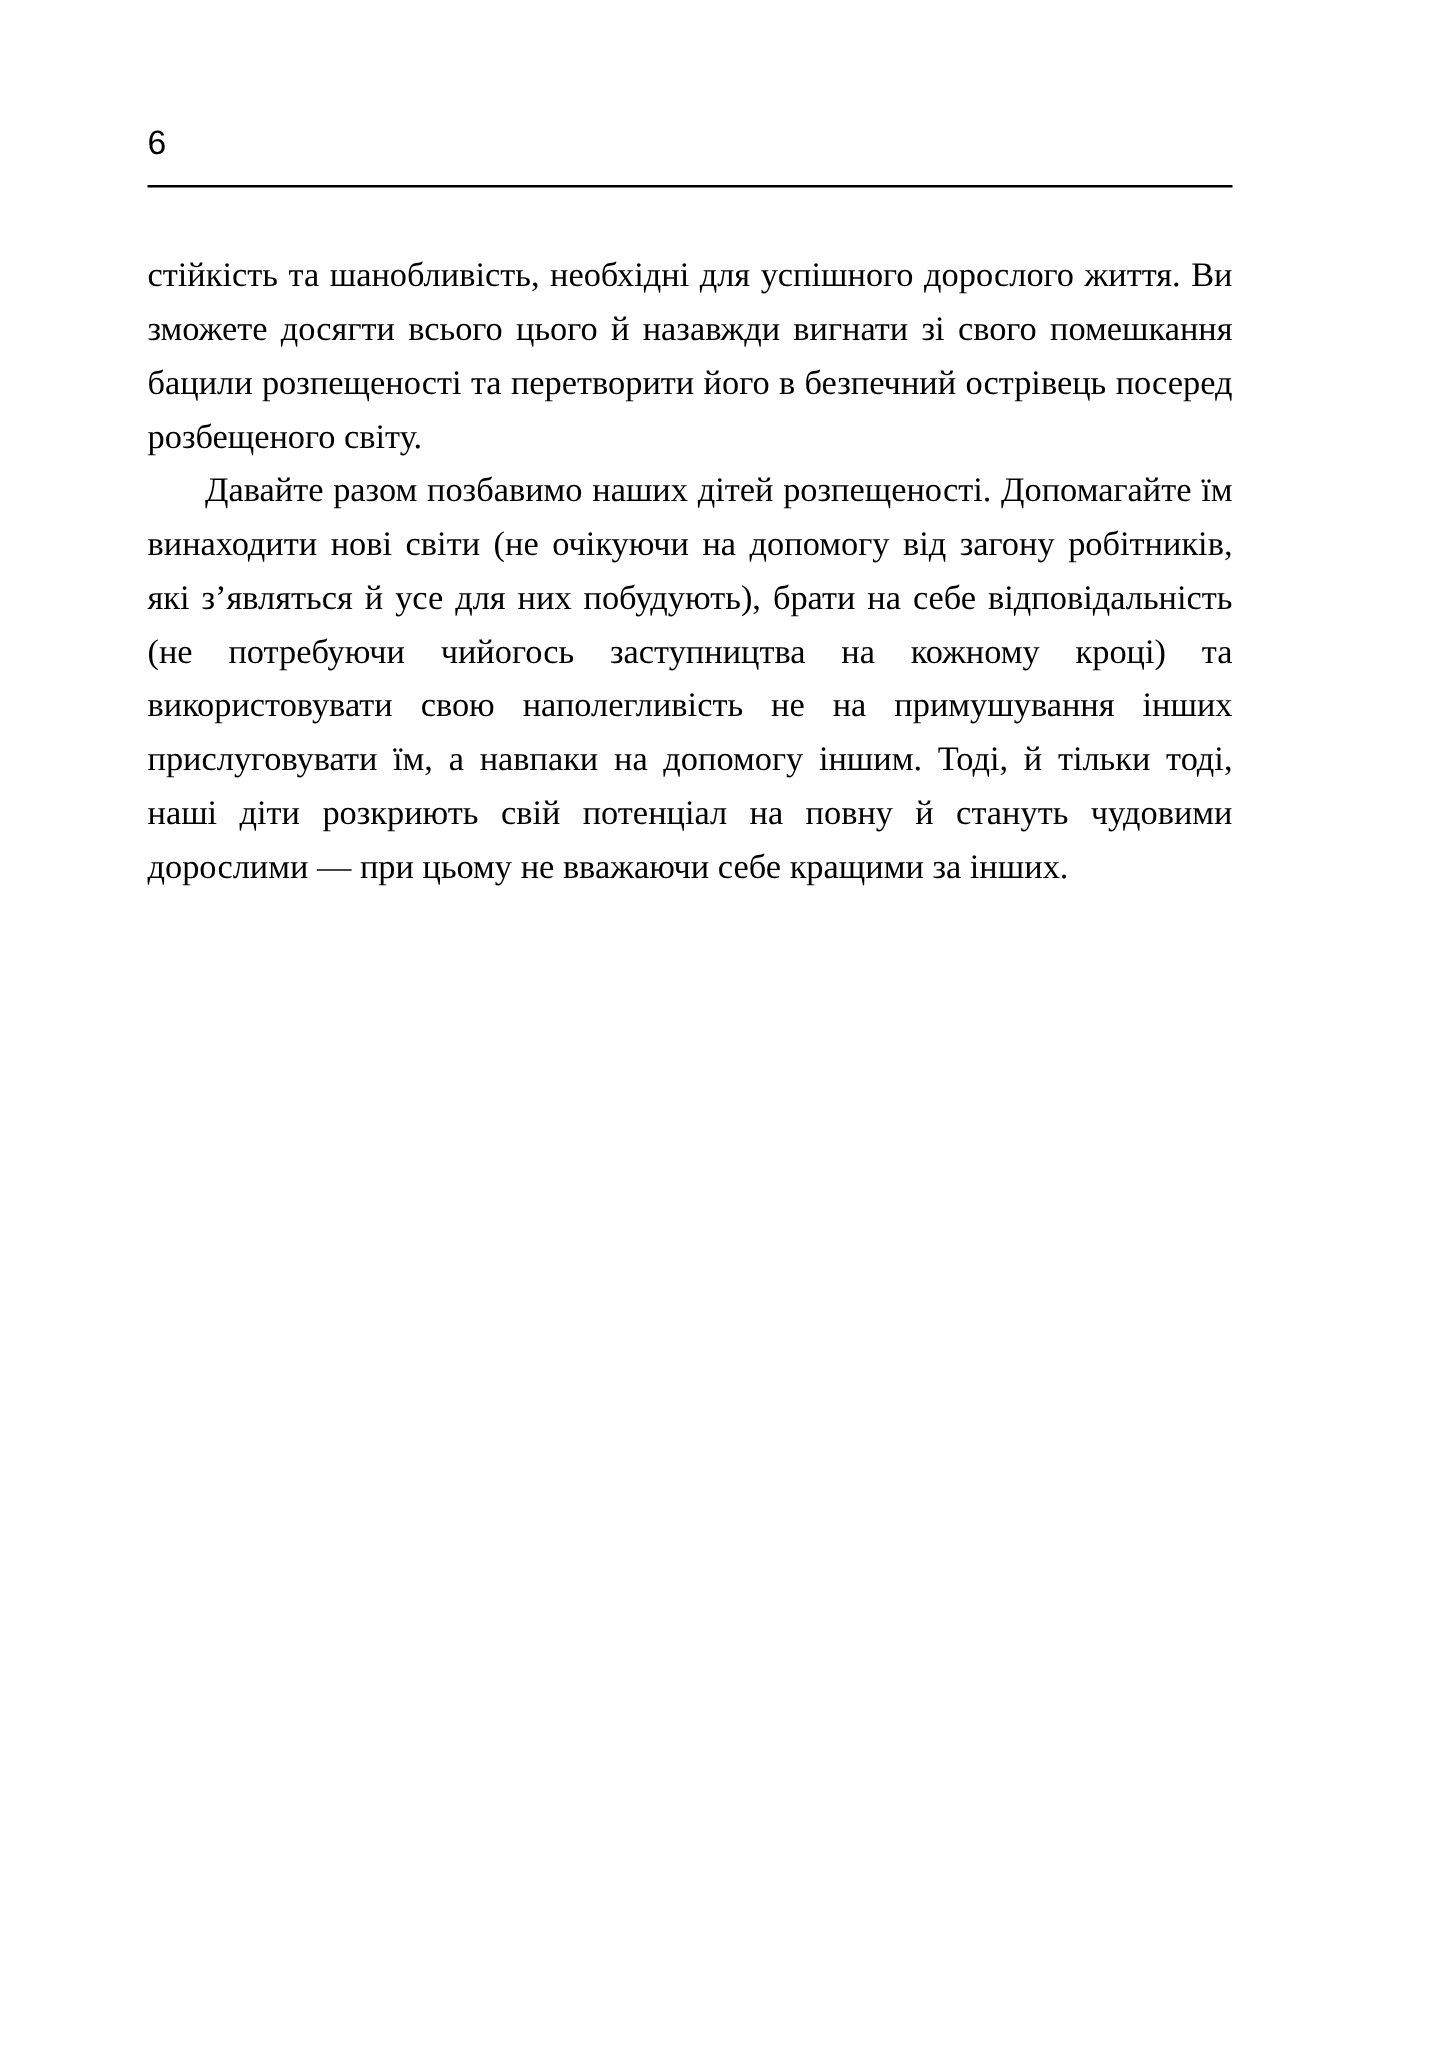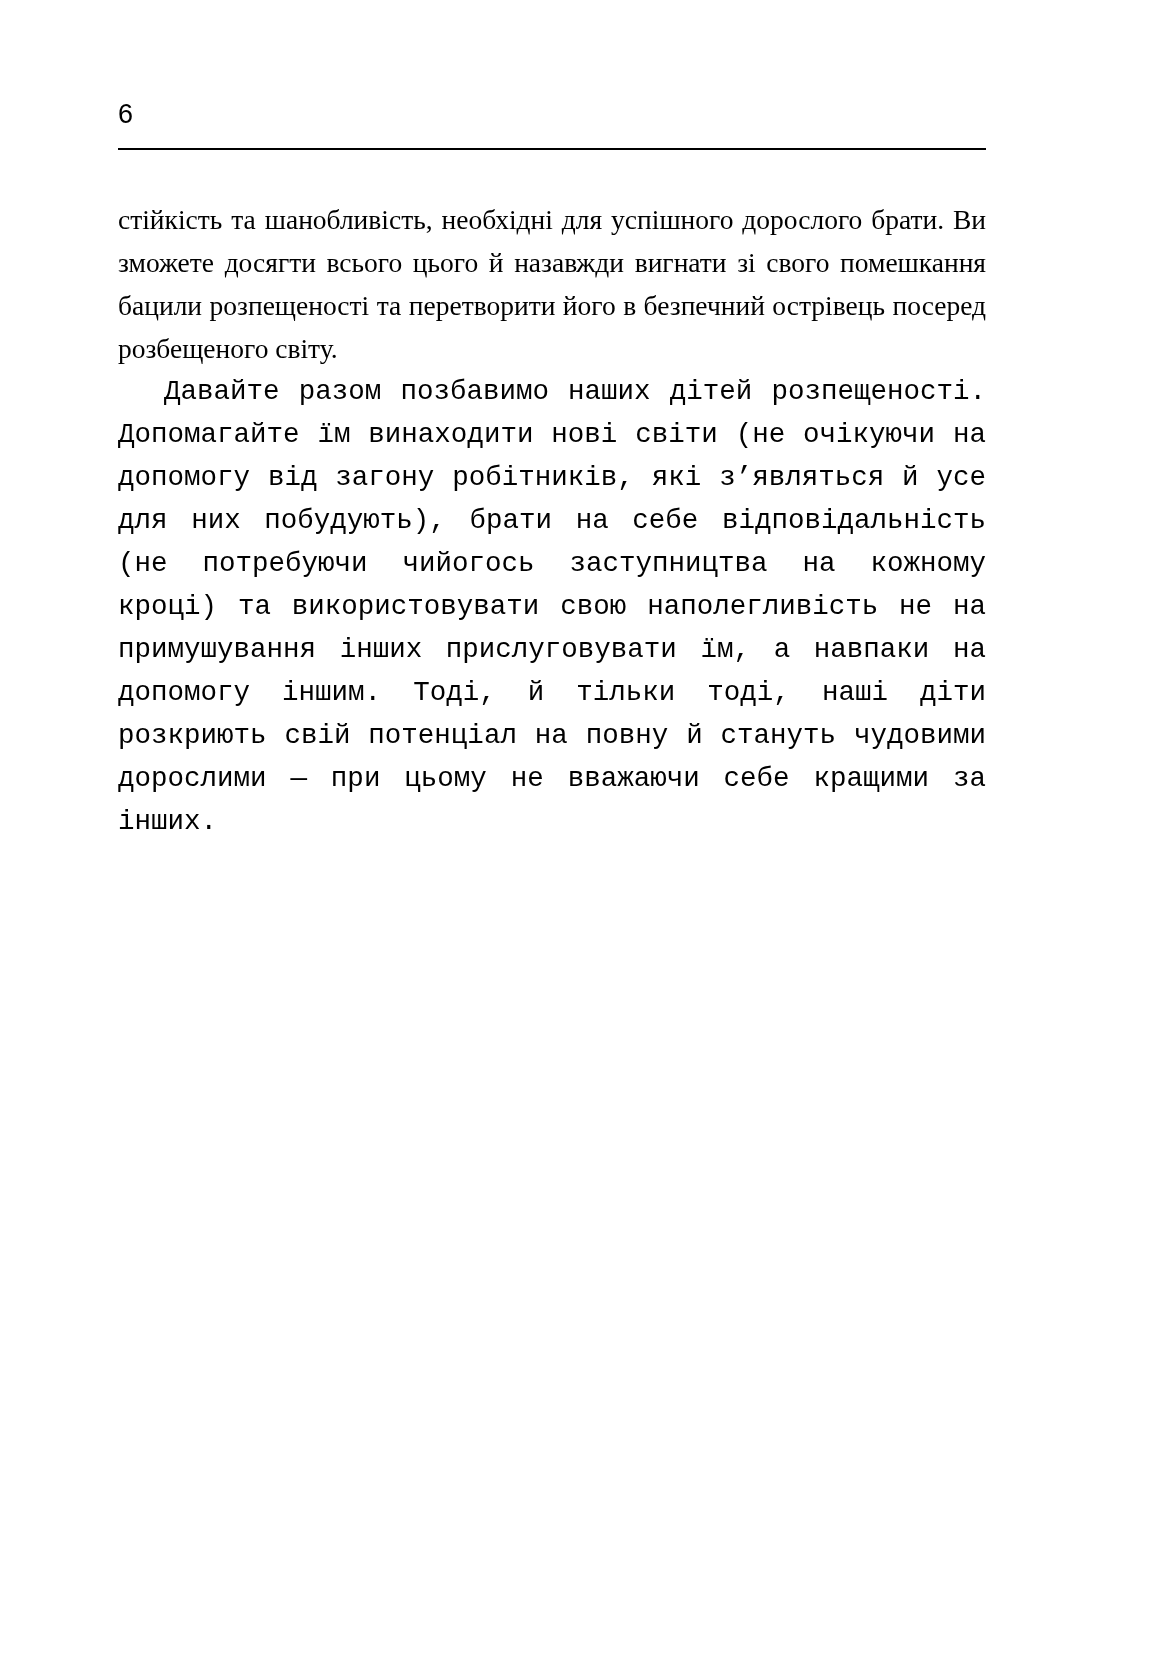--- a/index.html
+++ b/index.html
@@ -45,34 +45,33 @@
   .para {
     font-size: 27.5px;
     line-height: 43px;
     text-align: justify;
     text-justify: inter-word;
     margin: 0;
     hyphens: none;
   }
   .para + .para {
     margin-top: 0;
-    font-family: Liberation Mono, monospace;
   }
   .indent {
     text-indent: 46px;
   }
 </style>
 </head>
 <body>
 
 <div class="page">
 
   <div class="header-area">
     <div class="page-number">6</div>
     <hr class="header-rule">
   </div>
 
   <div class="body-area">
-    <p class="para">стійкість та шанобливість, необхідні для успішного дорослого брати. Ви зможете досягти всього цього й назавжди вигнати зі свого помешкання бацили розпещеності та перетворити його в безпечний острівець посеред розбещеного світу.</p>
+    <p class="para">стійкість та шанобливість, необхідні для успішного дорослого життя. Ви зможете досягти всього цього й назавжди вигнати зі свого помешкання бацили розпещеності та перетворити його в безпечний острівець посеред розбещеного світу.</p>
     <p class="para indent">Давайте разом позбавимо наших дітей розпещеності. Допомагайте їм винаходити нові світи (не очікуючи на допомогу від загону робітників, які з’являться й усе для них побудують), брати на себе відповідальність (не потребуючи чийогось заступництва на кожному кроці) та використовувати свою наполегливість не на примушування інших прислуговувати їм, а навпаки на допомогу іншим.  Тоді, й тільки тоді, наші діти розкриють свій потенціал на повну й стануть чудовими дорослими — при цьому не вважаючи себе кращими за інших.</p>
   </div>
 
 </div>
 
 </body></html>

